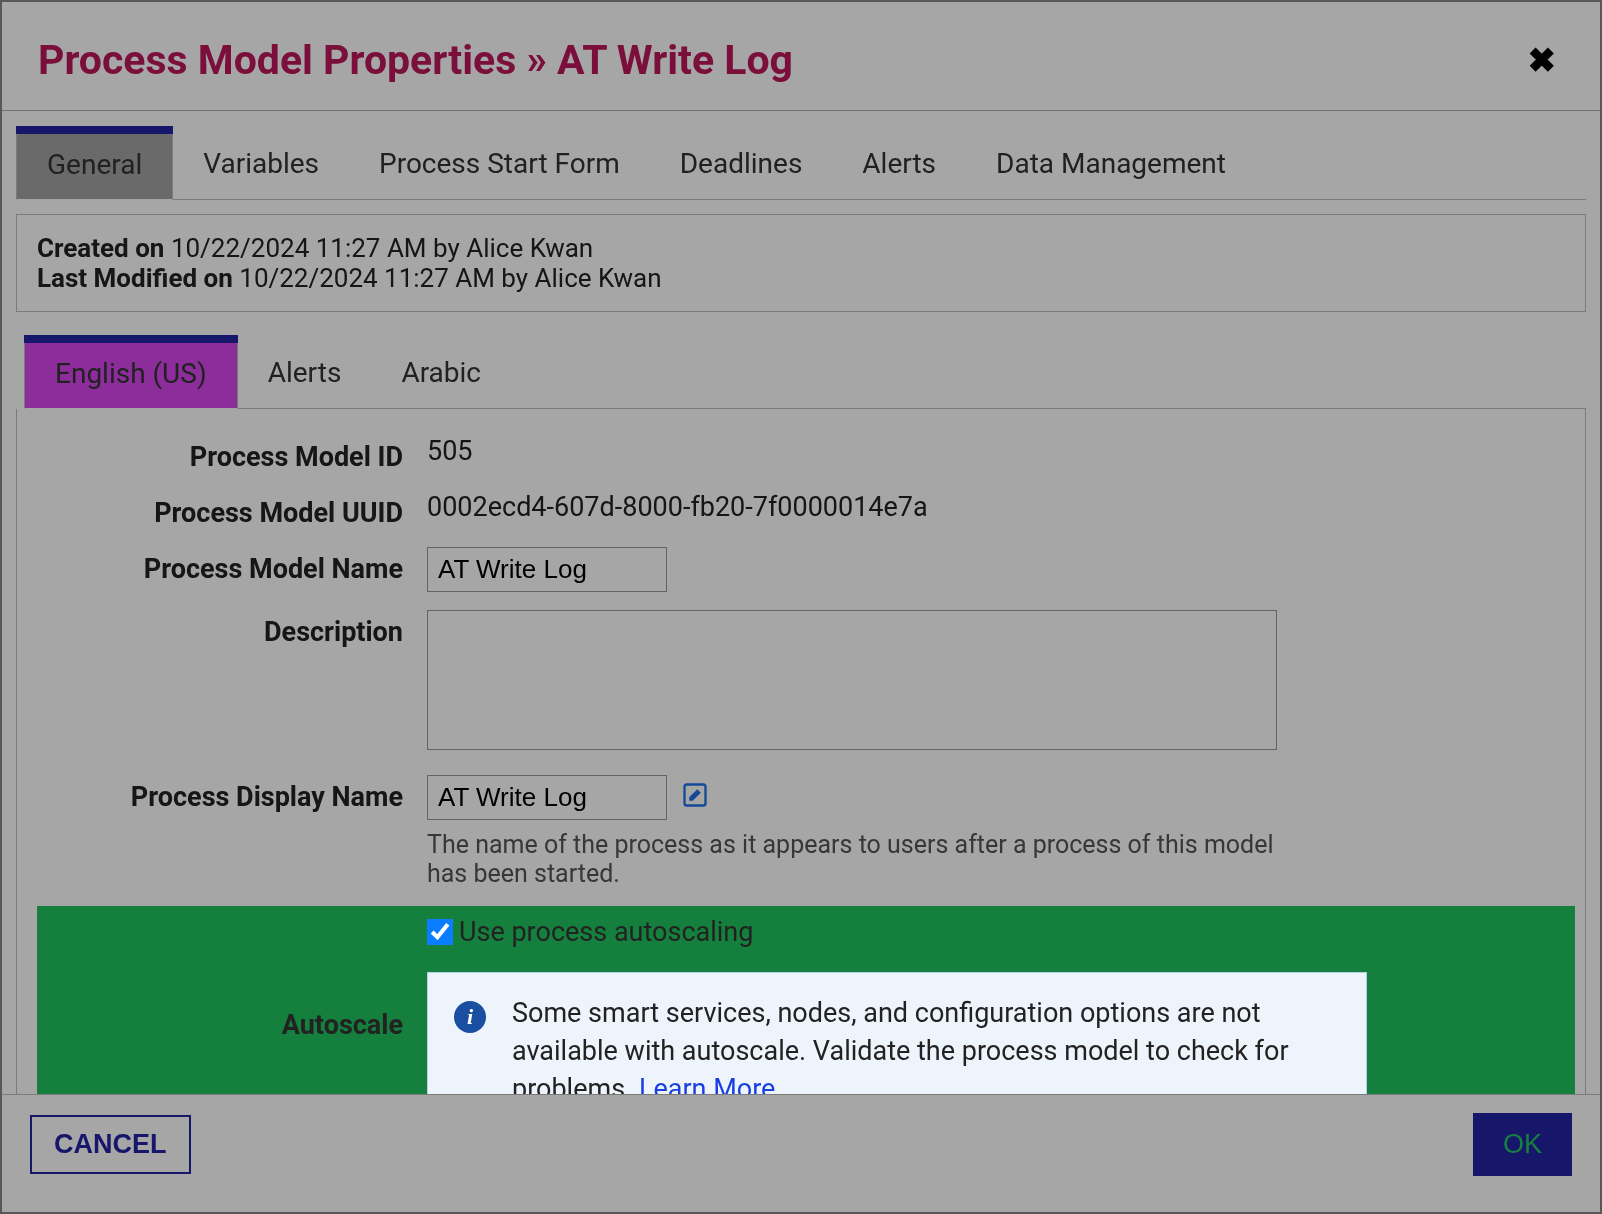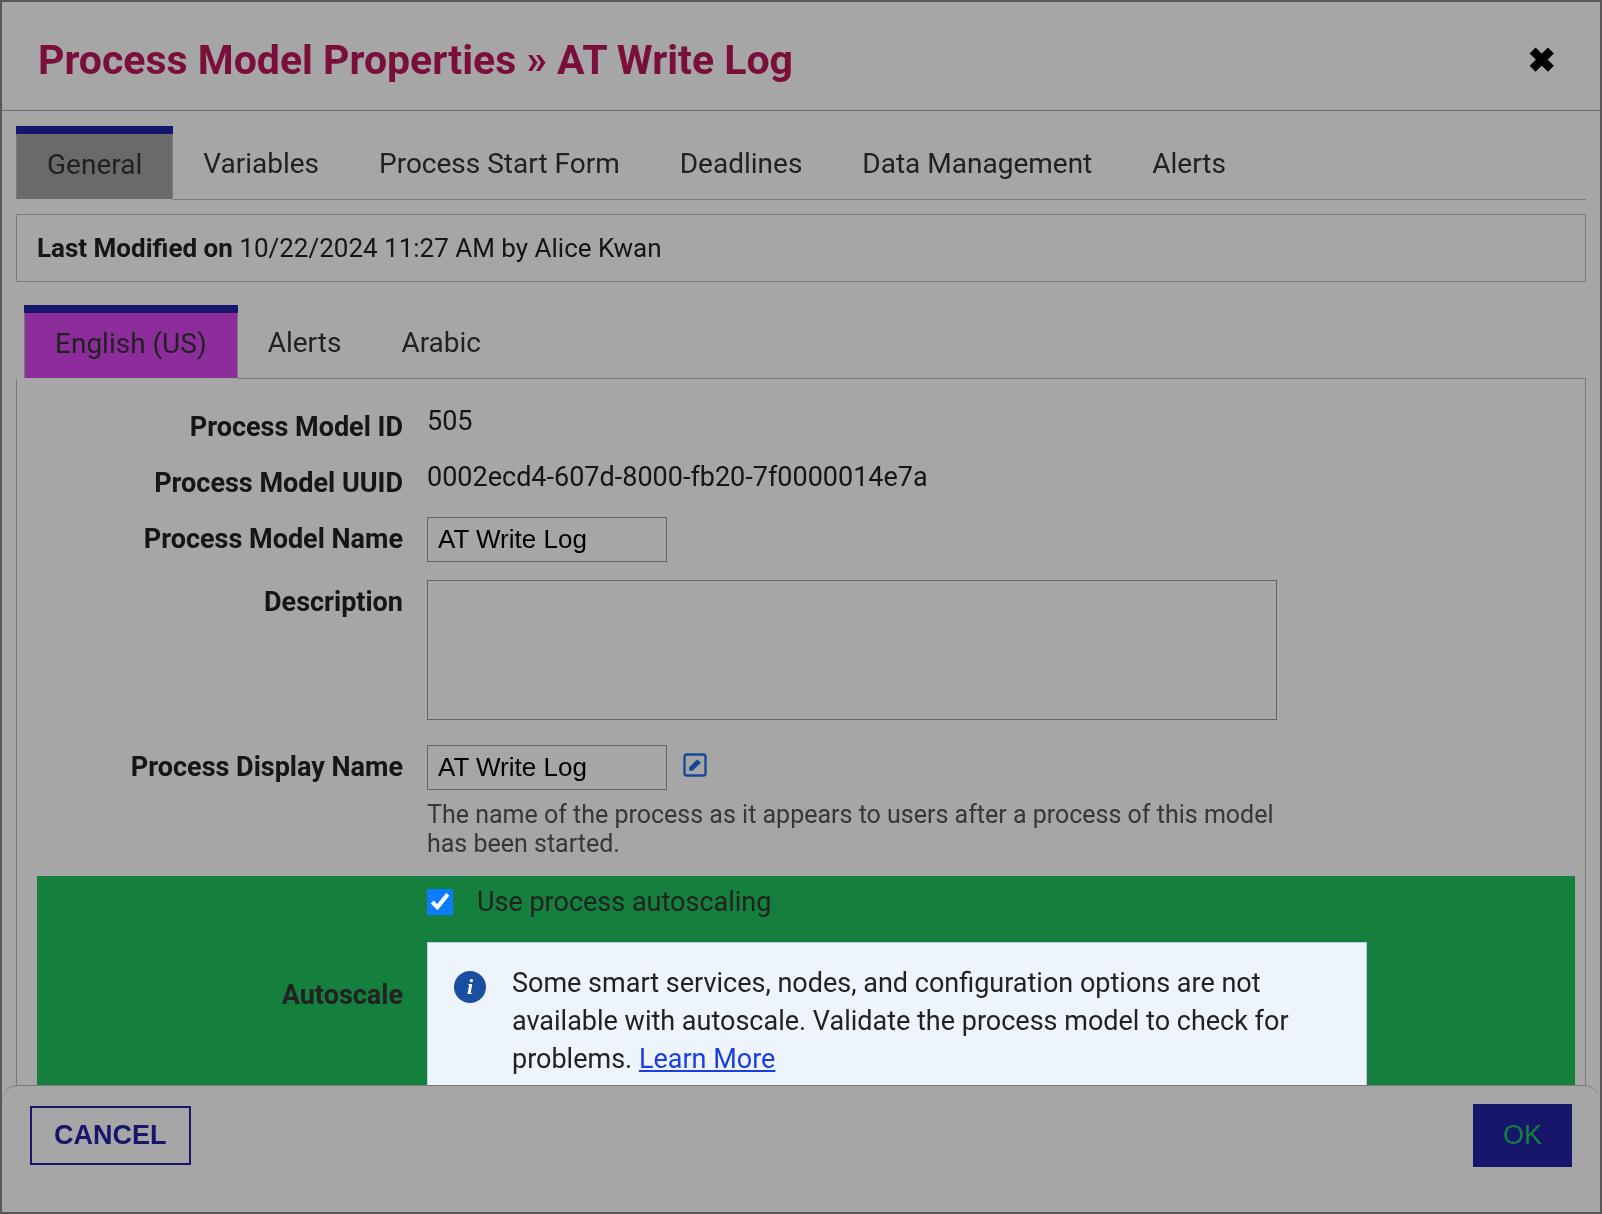--- a/index.html
+++ b/index.html
@@ -30,54 +30,58 @@
   .form-value { flex: 1; font-size: 27px; color: #222; }
   .text-input { font-size: 26px; padding: 6px 10px; border: 1px solid #9a9a9a; background: #fff; width: 240px; }
   .textarea { font-size: 26px; padding: 8px 10px; border: 1px solid #9a9a9a; background: #fff; width: 850px; height: 140px; resize: none; font-family: inherit; }
   .display-name-row { display: flex; align-items: center; gap: 10px; }
   .edit-icon { color: #1f6feb; font-size: 26px; cursor: pointer; padding: 2px 4px; }
   .helper-text { color: #555; font-size: 25px; margin-top: 10px; max-width: 880px; }
 
   .autoscale-wrap { display: flex; align-items: center; position: relative; z-index: 100; background: #15803d; padding: 10px 10px 14px 0; margin-left: -10px; margin-right: -20px; }
   .autoscale-wrap .form-label { padding-top: 2px; }
   .autoscale-content { flex: 1; padding-right: 30px; }
-  .check-row { display: flex; align-items: center; gap: 24px; }
+  .check-row { display: flex; align-items: center; gap: 6px; }
   .checkbox { width: 26px; height: 26px; accent-color: #0a7cff; }
   .check-label { font-size: 27px; color: #222; }
   .info-box { margin-top: 24px; border: 1px solid #b8cdea; background: #eef4fc; padding: 22px 26px; display: flex; gap: 26px; align-items: flex-start; max-width: 940px; }
   .info-icon { flex: none; width: 32px; height: 32px; border-radius: 50%; background: #1a4ea0; color: #fff; display: flex; align-items: center; justify-content: center; font-weight: 900; font-style: italic; font-family: Georgia, serif; font-size: 22px; margin-top: 6px; }
   .info-text { font-size: 27px; color: #222; line-height: 1.4; }
   .info-text a { color: #1a3fe0; text-decoration: underline; }
 
-  .dialog-footer { display: flex; justify-content: space-between; align-items: center; padding: 18px 28px 45px 28px; border-top: 1px solid #bdbdbd; border-radius: 16px; }
+  .dialog-footer { display: flex; justify-content: space-between; align-items: center; padding: 18px 28px 36px 28px; border-top: 1px solid #bdbdbd; }
   .btn-cancel { border: 2px solid #2322a3; color: #2322a3; background: #fff; font-size: 27px; font-weight: 600; padding: 12px 22px; cursor: pointer; }
   .btn-ok { border: none; color: #22c55e; background: #2322a3; font-size: 27px; font-weight: 400; padding: 16px 30px; cursor: pointer; }
 </style>
 </head>
 <body>
 
 <div class="dialog">
 
   <div class="dialog-header">
     <div class="dialog-title">Process Model Properties » AT Write Log</div>
     <div class="close-icon">✖</div>
   </div>
 
   <div class="dialog-body">
 
     <div class="tabstrip">
       <div class="tab active">General</div>
       <div class="tab">Variables</div>
       <div class="tab">Process Start Form</div>
       <div class="tab">Deadlines</div>
+      <div class="tab">Alerts</div>
       <div class="tab">Data Management</div>
-      <div class="tab">Alerts</div>
     </div>
 
     <div class="meta-box">
+      <div>
+        <span class="lbl">Created on</span>
+        <span>10/22/2024 11:27 AM by Alice Kwan</span>
+      </div>
       <div>
         <span class="lbl">Last Modified on</span>
         <span>10/22/2024 11:27 AM by Alice Kwan</span>
       </div>
     </div>
 
     <div class="lang-strip">
       <div class="lang-tab active">English (US)</div>
       <div class="lang-tab">Alerts</div>
       <div class="lang-tab">Arabic</div>

